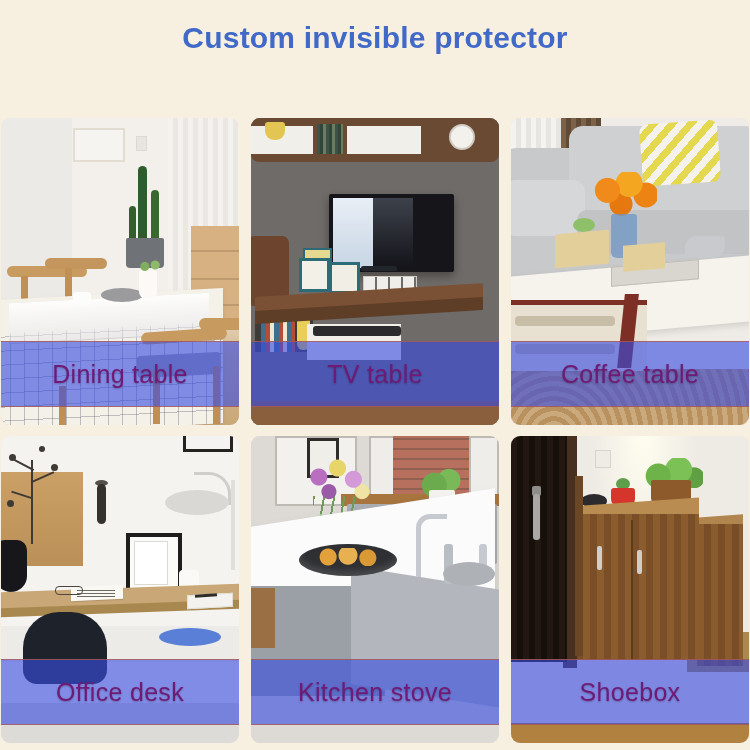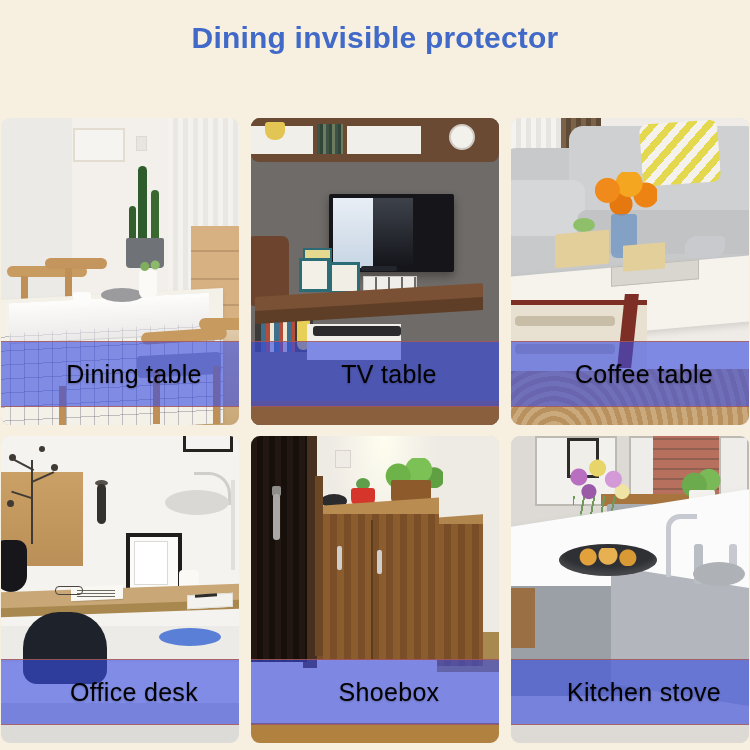--- a/index.html
+++ b/index.html
@@ -76,27 +76,26 @@
     height: 64px;
     background: rgba(56, 76, 224, 0.62);
     border-top: 1.5px solid rgba(180, 90, 70, 0.75);
     border-bottom: 1.5px solid rgba(180, 90, 70, 0.75);
     display: flex;
     align-items: center;
     justify-content: center;
     z-index: 6;
   }
   .band .label {
-    color: #000000;
+    color: #701a75;
     font-size: 25px;
     font-weight: normal;
     letter-spacing: 0.3px;
     text-shadow: 0 1px 2px rgba(0,0,0,0.25);
     white-space: nowrap;
-    padding-left: 28px;
   }
 
   
   .s1 { background: linear-gradient(#f2efea 0%, #efeae4 52%, #d6b98e 78%, #c9a877 100%); }
   .s1 .wall { position:absolute; left:0; top:0; width:100%; height:66%; background:#f3f0ec; }
   .s1 .wall2 { position:absolute; left:0; top:0; width:30%; height:66%; background:#eceae6; }
   .s1 .curtain { position:absolute; right:0; top:0; width:30%; height:66%;
       background: repeating-linear-gradient(90deg, #f4f2ef 0 5px, #eae7e2 5px 10px); opacity:.95; }
   .s1 .frame2 { position:absolute; left:72px; top:10px; width:48px; height:30px; border:2px solid #e3dcd1; background:#f6f4f1; }
   .s1 .switch { position:absolute; left:135px; top:18px; width:9px; height:13px; background:#e8e5e0; border:1px solid #dcd8d2;}
@@ -298,21 +297,21 @@
   .s6 .succ { position:absolute; left:105px; top:42px; width:14px; height:12px; background:#5f9e4a; border-radius:50%;}
   .s6 .darkobj { position:absolute; left:70px; top:58px; width:26px; height:14px; background:#2b2a2c; border-radius:50%;}
   .s6 .outlet { position:absolute; left:84px; top:14px; width:14px; height:16px; background:#efece6; border:1px solid #d8d4cd;}
   .s6 .floor { position:absolute; left:0; bottom:0; width:100%; height:20px; background:#b0813f;}
   .s6 .step { position:absolute; right:0; top:196px; width:62px; height:40px; background:#a8894f;}
 </style>
 </head>
 <body>
 
 <div class="header">
-  <h1 class="title">Dining invisible protector</h1>
+  <h1 class="title">Custom invisible protector</h1>
 </div>
 
 <div class="grid">
 
   <div class="cell">
     <div class="scene s1">
       <div class="wall"></div>
         <div class="wall2"></div>
         <div class="curtain"></div>
       <div class="frame2"></div>
@@ -445,51 +444,20 @@
       <div class="floorg"></div>
       <div class="chair"></div>
       <div class="stool"></div>
     </div>
     <div class="band">
       <span class="label">Office desk</span>
     </div>
   </div>
 
   <div class="cell">
-    <div class="scene s6">
-      <div class="wall"></div>
-      <div class="glow"></div>
-      <div class="outlet"></div>
-      <div class="floor"></div>
-      <div class="step"></div>
-      <div class="cabtop2"></div>
-        <div class="cabinet2"></div>
-      <div class="plantleaf"></div>
-        <div class="plantpot"></div>
-        <div class="plantsaucer"></div>
-      <div class="succ"></div>
-        <div class="redpot"></div>
-      <div class="darkobj"></div>
-      <div class="cabtop"></div>
-        <div class="cabinet"></div>
-        <div class="caball"></div>
-      <div class="h1"></div>
-        <div class="h2"></div>
-      <div class="jamb"></div>
-        <div class="panel"></div>
-      <div class="door"></div>
-        <div class="doorlock"></div>
-        <div class="doorhandle"></div>
-    </div>
-    <div class="band">
-      <span class="label">Shoebox</span>
-    </div>
-  </div>
-
-  <div class="cell">
     <div class="scene s5">
       <div class="wall"></div>
       <div class="win1"></div>
         <div class="win2"></div>
       <div class="brick"></div>
         <div class="brick2"></div>
       <div class="win3"></div>
       <div class="artw"></div>
       <div class="hob"></div>
       <div class="counterbk"></div>
@@ -513,13 +481,44 @@
       <div class="faucet"></div>
         <div class="fbody"></div>
       <div class="faucet2"></div>
         <div class="sink"></div>
     </div>
     <div class="band">
       <span class="label">Kitchen stove</span>
     </div>
   </div>
 
+  <div class="cell">
+    <div class="scene s6">
+      <div class="wall"></div>
+      <div class="glow"></div>
+      <div class="outlet"></div>
+      <div class="floor"></div>
+      <div class="step"></div>
+      <div class="cabtop2"></div>
+        <div class="cabinet2"></div>
+      <div class="plantleaf"></div>
+        <div class="plantpot"></div>
+        <div class="plantsaucer"></div>
+      <div class="succ"></div>
+        <div class="redpot"></div>
+      <div class="darkobj"></div>
+      <div class="cabtop"></div>
+        <div class="cabinet"></div>
+        <div class="caball"></div>
+      <div class="h1"></div>
+        <div class="h2"></div>
+      <div class="jamb"></div>
+        <div class="panel"></div>
+      <div class="door"></div>
+        <div class="doorlock"></div>
+        <div class="doorhandle"></div>
+    </div>
+    <div class="band">
+      <span class="label">Shoebox</span>
+    </div>
+  </div>
+
 </div>
 
 </body></html>

